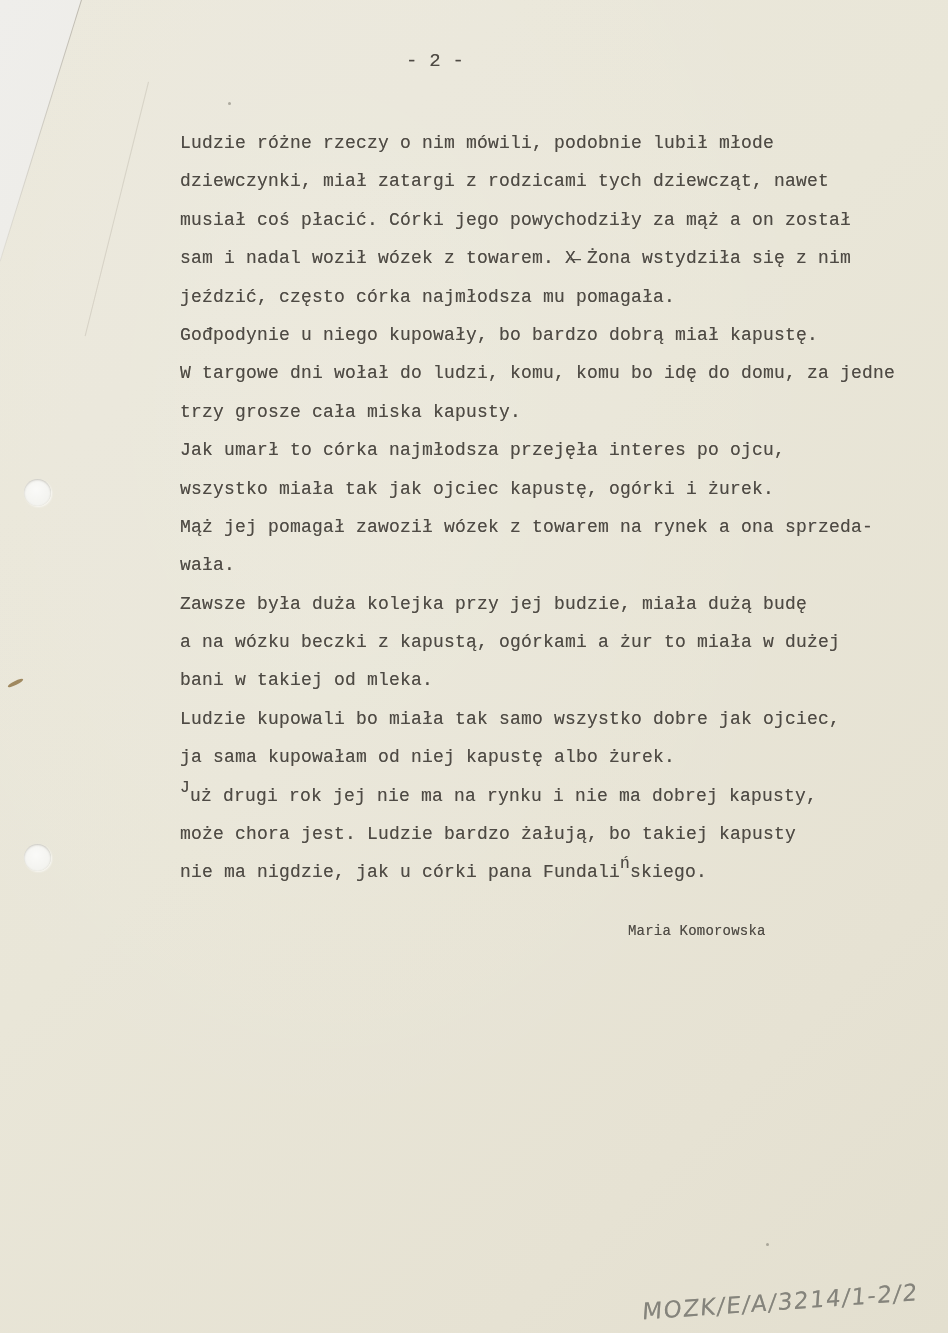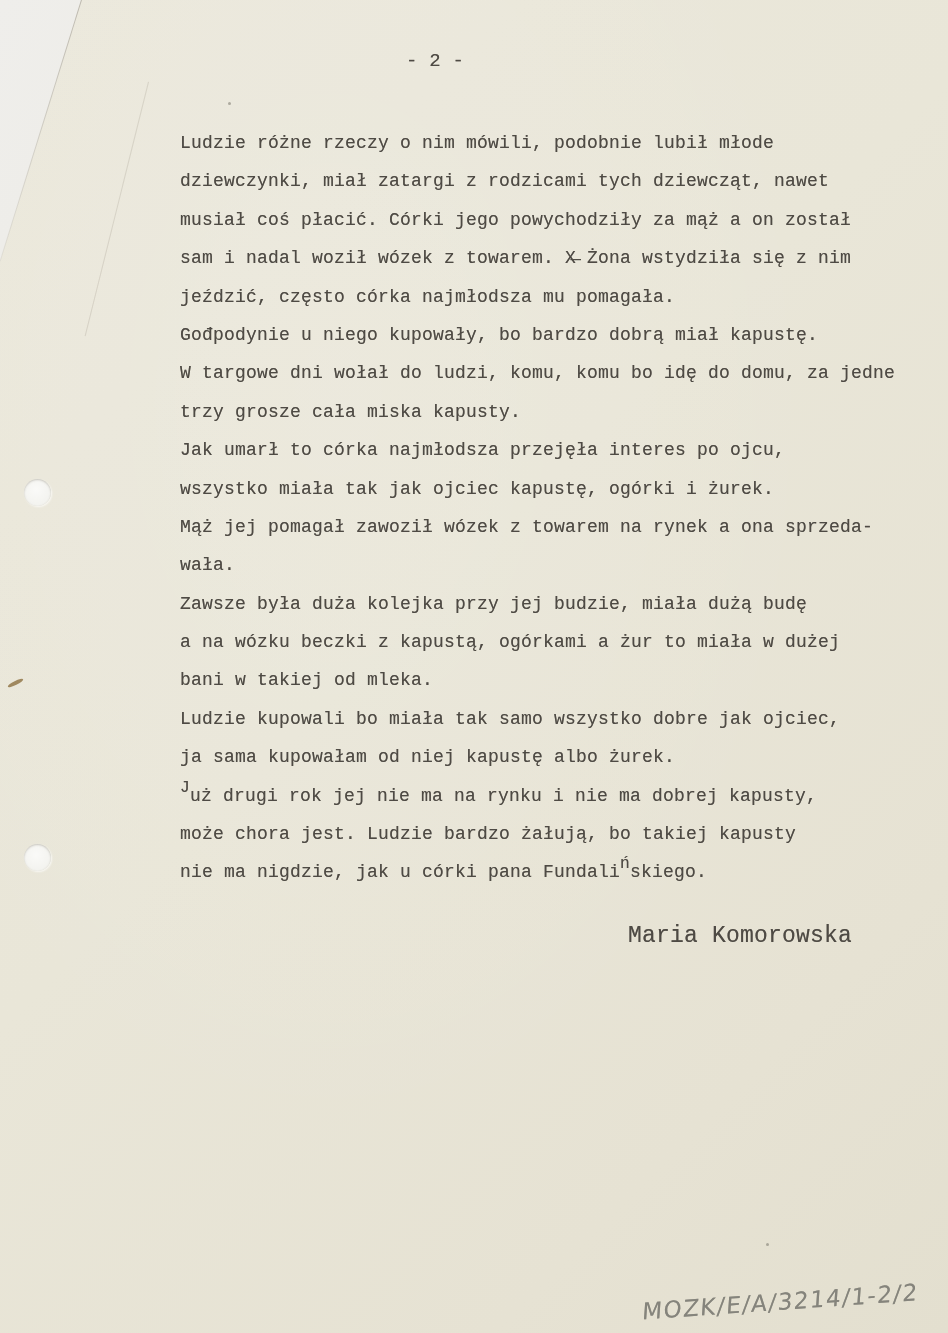--- a/index.html
+++ b/index.html
@@ -53,21 +53,21 @@
     font-size:19px;letter-spacing:0.2px;
   }
   .body-text{
     position:absolute;left:180px;top:124px;width:762px;
     font-size:18px;line-height:38.4px;letter-spacing:0.2px;
     white-space:pre;
   }
   .body-text .line{height:38.4px;}
   .sup{position:relative;top:-9px;font-size:0.9em;}
   .signature{
-    position:absolute;left:628px;top:923px;font-size:23px;letter-spacing:0.2px;
+    position:absolute;left:628px;top:923px;font-size:14px;letter-spacing:0.2px;
   }
   .archive-ref{
     position:absolute;left:642px;top:1288px;width:300px;
     font-family:"DejaVu Sans",sans-serif;
     font-size:23px;color:#85847c;letter-spacing:1.5px;
     transform:rotate(-4deg) skewX(-8deg);
     text-shadow:0 0 0.5px rgba(120,118,110,0.5);
   }
 </style>
 </head>

